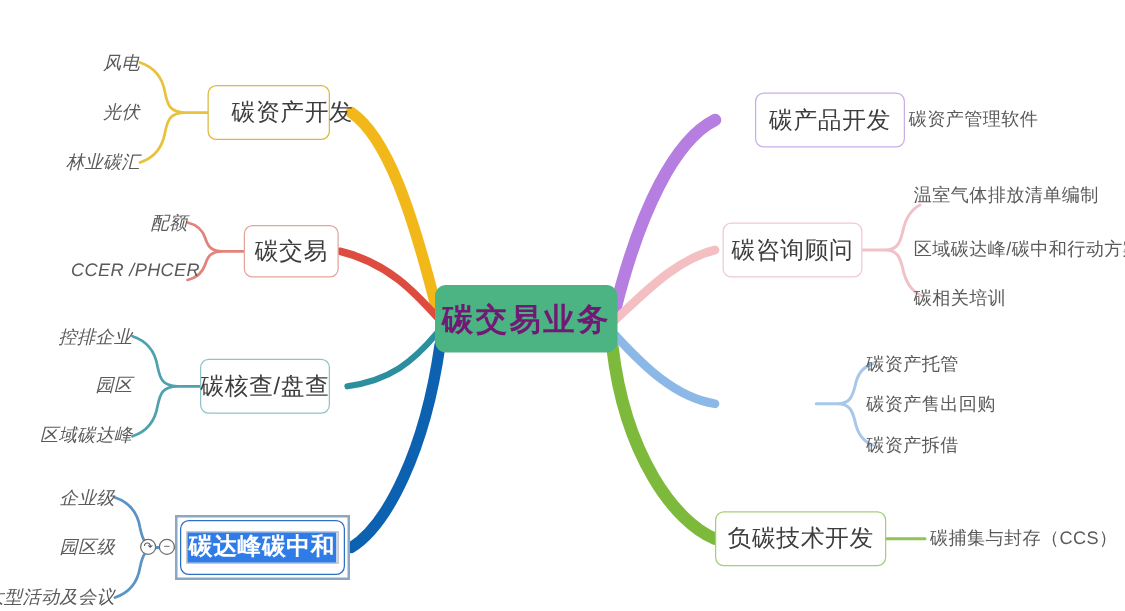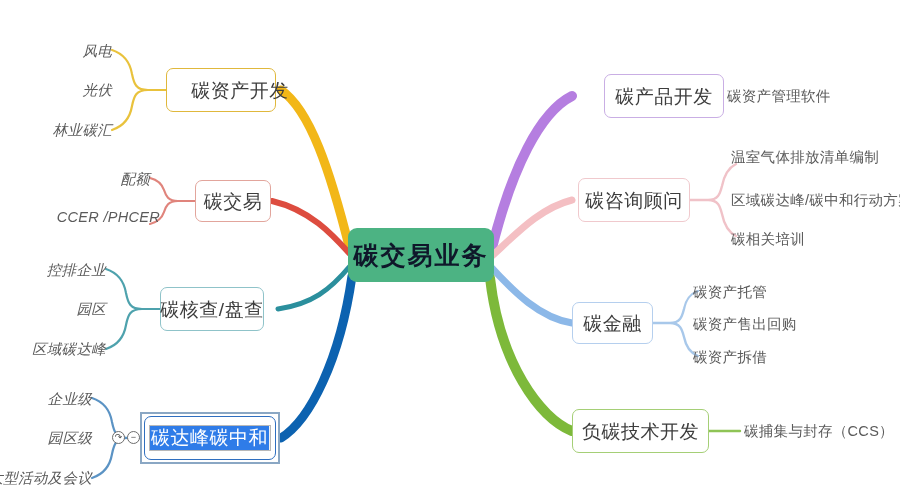--- a/index.html
+++ b/index.html
@@ -39,21 +39,21 @@
     justify-content: center;
     white-space: nowrap;
     letter-spacing: 0.5px;
   }
   .root-node {
     position: absolute;
     box-sizing: border-box;
     background: #4cb383;
     border: none;
     border-radius: 9px;
-    color: #0f172a;
+    color: #701a75;
     font-size: 25px;
     font-weight: bold;
     letter-spacing: 2px;
     display: flex;
     align-items: center;
     justify-content: center;
     white-space: nowrap;
   }
   .leaf {
     position: absolute;
@@ -71,20 +71,21 @@
     transform: translateX(-100%);
     font-style: italic;
   }
   
   .sel-wrap {
     position: absolute;
     box-sizing: border-box;
     border: 2px solid #8aa7c4;
     background: #ffffff;
     padding: 2px;
+    font-weight: bold;
   }
   .sel-inner {
     box-sizing: border-box;
     width: 100%;
     height: 100%;
     border: 1px solid #2f6fc0;
     border-radius: 7px;
     background: #ffffff;
     position: relative;
     display: flex;
@@ -170,21 +171,21 @@
     <path d="M 653 323 L 670 323 M 670 323 C 680 323 682 317 684 309 C 686 299 690 294 698 291
              M 670 323 C 680 323 682 329 684 337 C 686 347 690 353 698 356" fill="none" stroke="#a8c8ea" stroke-width="2.4" stroke-linecap="round"></path>
 
     <path d="M 709 431 L 740 431" fill="none" stroke="#8fc456" stroke-width="2.4" stroke-linecap="round"></path>
   </svg>
 
   <div class="root-node" style="left:348px; top:228px; width:146px; height:54px;">
     <span>碳交易业务</span>
   </div>
 
-  <div class="node" style="left:166px; top:68px; width:110px; height:44px; border-color:#e0b83c;padding-left:38px;">
+  <div class="node" style="left:166px; top:68px; width:98px; height:44px; border-color:#e0b83c;padding-left:38px;">
     <span>碳资产开发</span>
   </div>
   <div class="leaf left" style="left:112px; top:44px;">风电</div>
   <div class="leaf left" style="left:112px; top:83px;">光伏</div>
   <div class="leaf left" style="left:112px; top:123px;">林业碳汇</div>
 
   <div class="node" style="left:195px; top:180px; width:76px; height:42px; border-color:#e2a59c;">
     <span>碳交易</span>
   </div>
   <div class="leaf left" style="left:150px; top:172px;">配额</div>
@@ -217,23 +218,20 @@
   </div>
   <div class="leaf right" style="left:727px; top:89px;">碳资产管理软件</div>
 
   <div class="node" style="left:578px; top:178px; width:112px; height:44px; border-color:#f0c9cd;">
     <span>碳咨询顾问</span>
   </div>
   <div class="leaf right" style="left:731px; top:150px;">温室气体排放清单编制</div>
   <div class="leaf right" style="left:731px; top:193px;">区域碳达峰/碳中和行动方案</div>
   <div class="leaf right" style="left:731px; top:232px;">碳相关培训</div>
 
-  <div class="node" style="left:572px; top:302px; width:81px; height:42px; border-color:#b5cfee;">
-    <span>碳金融</span>
-  </div>
   <div class="leaf right" style="left:693px; top:285px;">碳资产托管</div>
   <div class="leaf right" style="left:693px; top:317px;">碳资产售出回购</div>
   <div class="leaf right" style="left:693px; top:350px;">碳资产拆借</div>
 
   <div class="node" style="left:572px; top:409px; width:137px; height:44px; border-color:#a5cf76;">
     <span>负碳技术开发</span>
   </div>
   <div class="leaf right" style="left:744px; top:424px;">碳捕集与封存（CCS）</div>
 
 </div>

